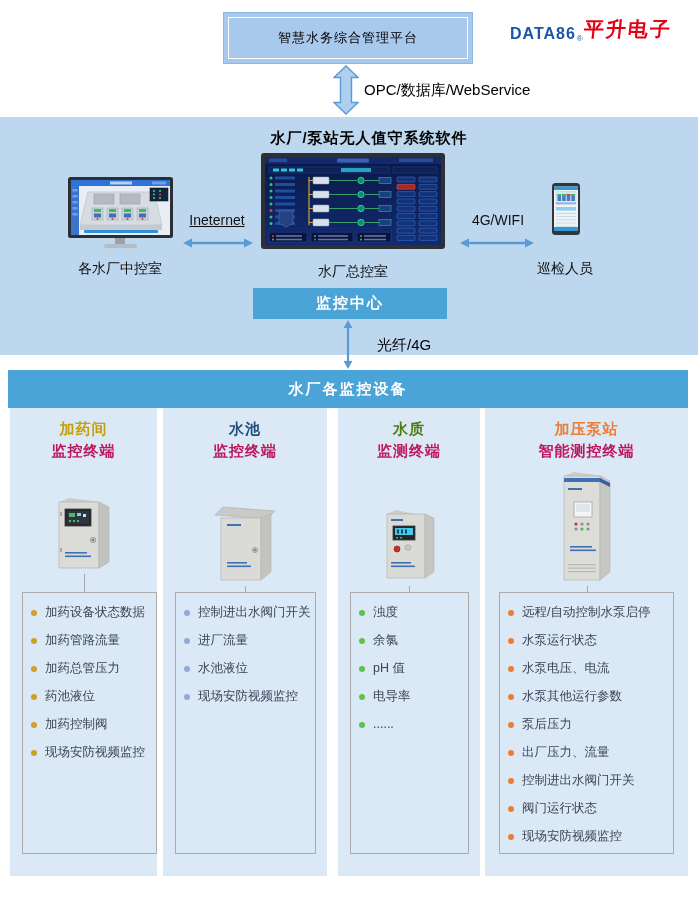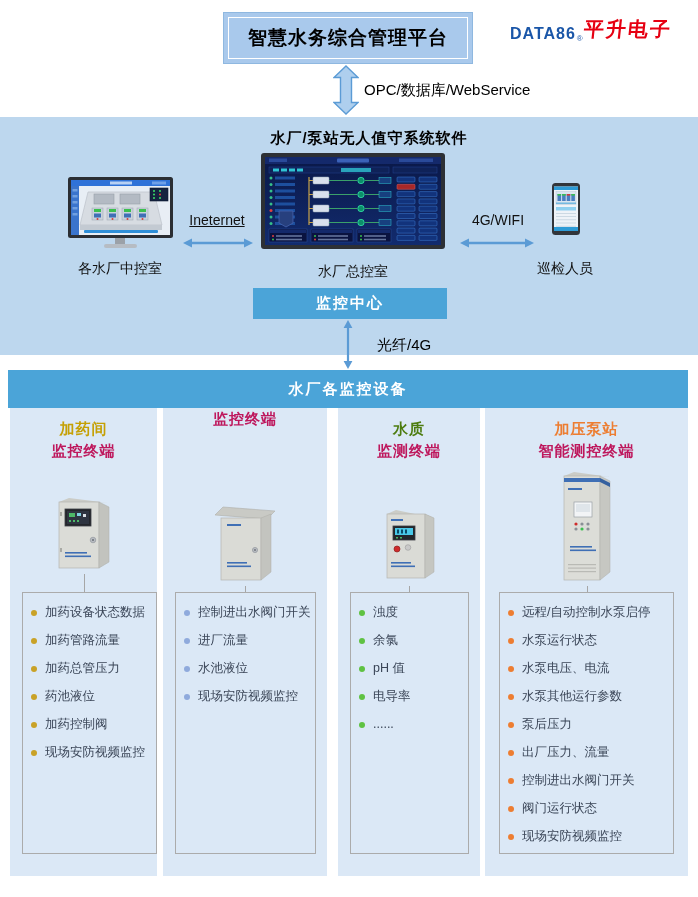--- a/index.html
+++ b/index.html
@@ -4,21 +4,21 @@
 <style>
   html,body{margin:0;padding:0;background:#fff;}
   .canvas{position:relative;width:698px;height:897px;background:#fff;overflow:hidden;
           font-family:"Liberation Sans","DejaVu Sans",sans-serif;color:#000;}
 
   
   .platform-box{position:absolute;left:223px;top:12px;width:250px;height:52px;
                 background:#A9C9EC;border:1px solid #8FB8E0;box-sizing:border-box;padding:4px;}
   .platform-inner{border:1.5px solid #ffffff;height:100%;box-sizing:border-box;
                   display:flex;align-items:center;justify-content:center;
-                  font-size:19px;font-weight:bold;letter-spacing:1px;}
+                  font-size:13px;font-weight:normal;letter-spacing:1px;}
 
   
   .logo{position:absolute;left:510px;top:16px;display:flex;align-items:flex-end;white-space:nowrap;}
   .logo-data86{color:#1A56A8;font-weight:900;font-size:16px;letter-spacing:1px;font-family:"Liberation Sans",sans-serif;}
   .logo-reg{color:#1A56A8;font-size:8px;margin:0 1px 0 1px;}
   .logo-cn{color:#E60012;font-weight:bold;font-size:20px;letter-spacing:2px;transform:skewX(-6deg);}
 
   .opc-arrow{position:absolute;left:333px;top:65px;}
   .opc-label{position:absolute;left:364px;top:81px;font-size:15px;white-space:nowrap;}
 
@@ -352,20 +352,21 @@
           </div>
           <div class="li">
             <span class="dot" style="background: rgb(201, 162, 39);"></span>
             <span>现场安防视频监控</span>
           </div>
         </div>
     </div>
   </div>
 
   <div class="col" style="left:163px;width:164px;">
+    <div class="col-title" style="color: rgb(31, 78, 121);">水池</div>
     <div class="col-sub">监控终端</div>
     <div class="cab" style="top:94px;">
       <svg width="64" height="84" viewBox="0 0 64 84">
         <polygon points="2,13 10,5 62,9 54,17" fill="#C9CAC5" stroke="#AEAFA9" stroke-width="0.6"></polygon>
         <rect x="8" y="16" width="40" height="62" fill="#DADBD6" stroke="#B5B6B1" stroke-width="0.7"></rect>
         <polygon points="48,16 58,12 58,70 48,78" fill="#C3C4BF" stroke="#AEAFA9" stroke-width="0.5"></polygon>
         <rect x="14" y="22" width="14" height="2" fill="#3F6FB5"></rect>
         <circle cx="42" cy="48" r="2.6" fill="#B9BDC3" stroke="#8A8F96" stroke-width="0.6"></circle>
         <circle cx="42" cy="48" r="0.9" fill="#6A6F76"></circle>
         <rect x="14" y="60" width="20" height="1.6" fill="#3F6FB5"></rect>

